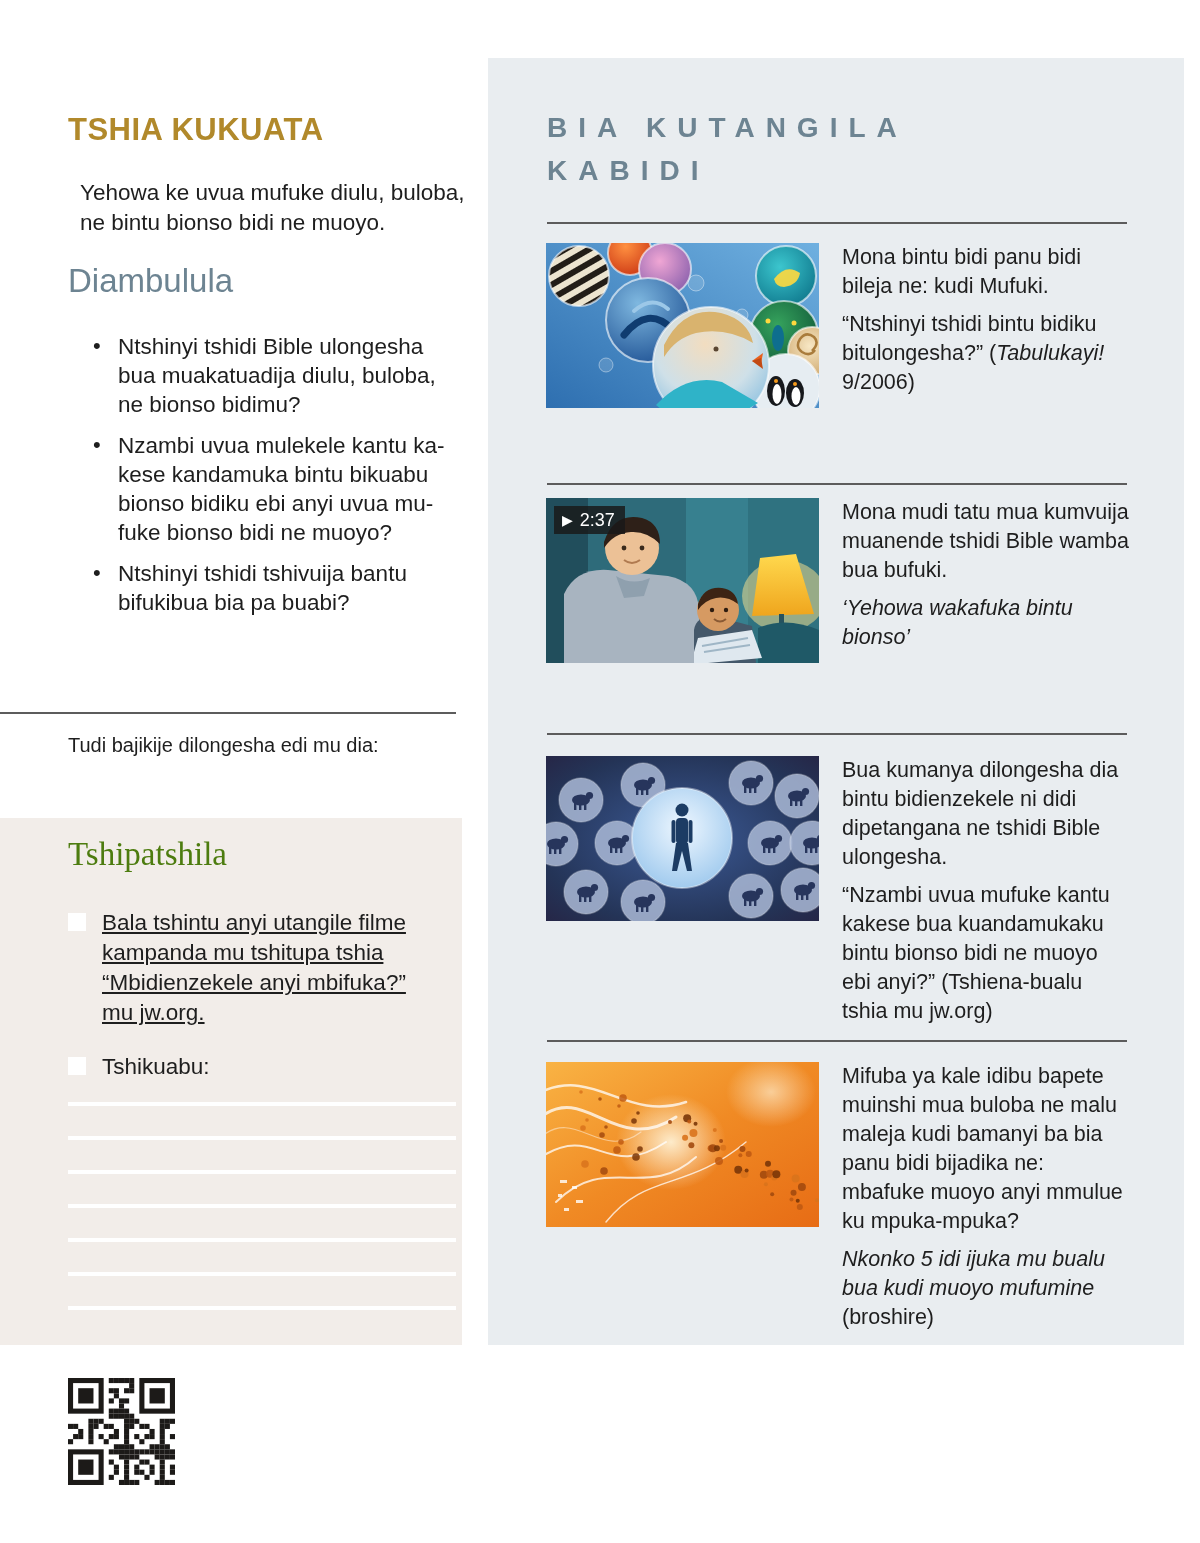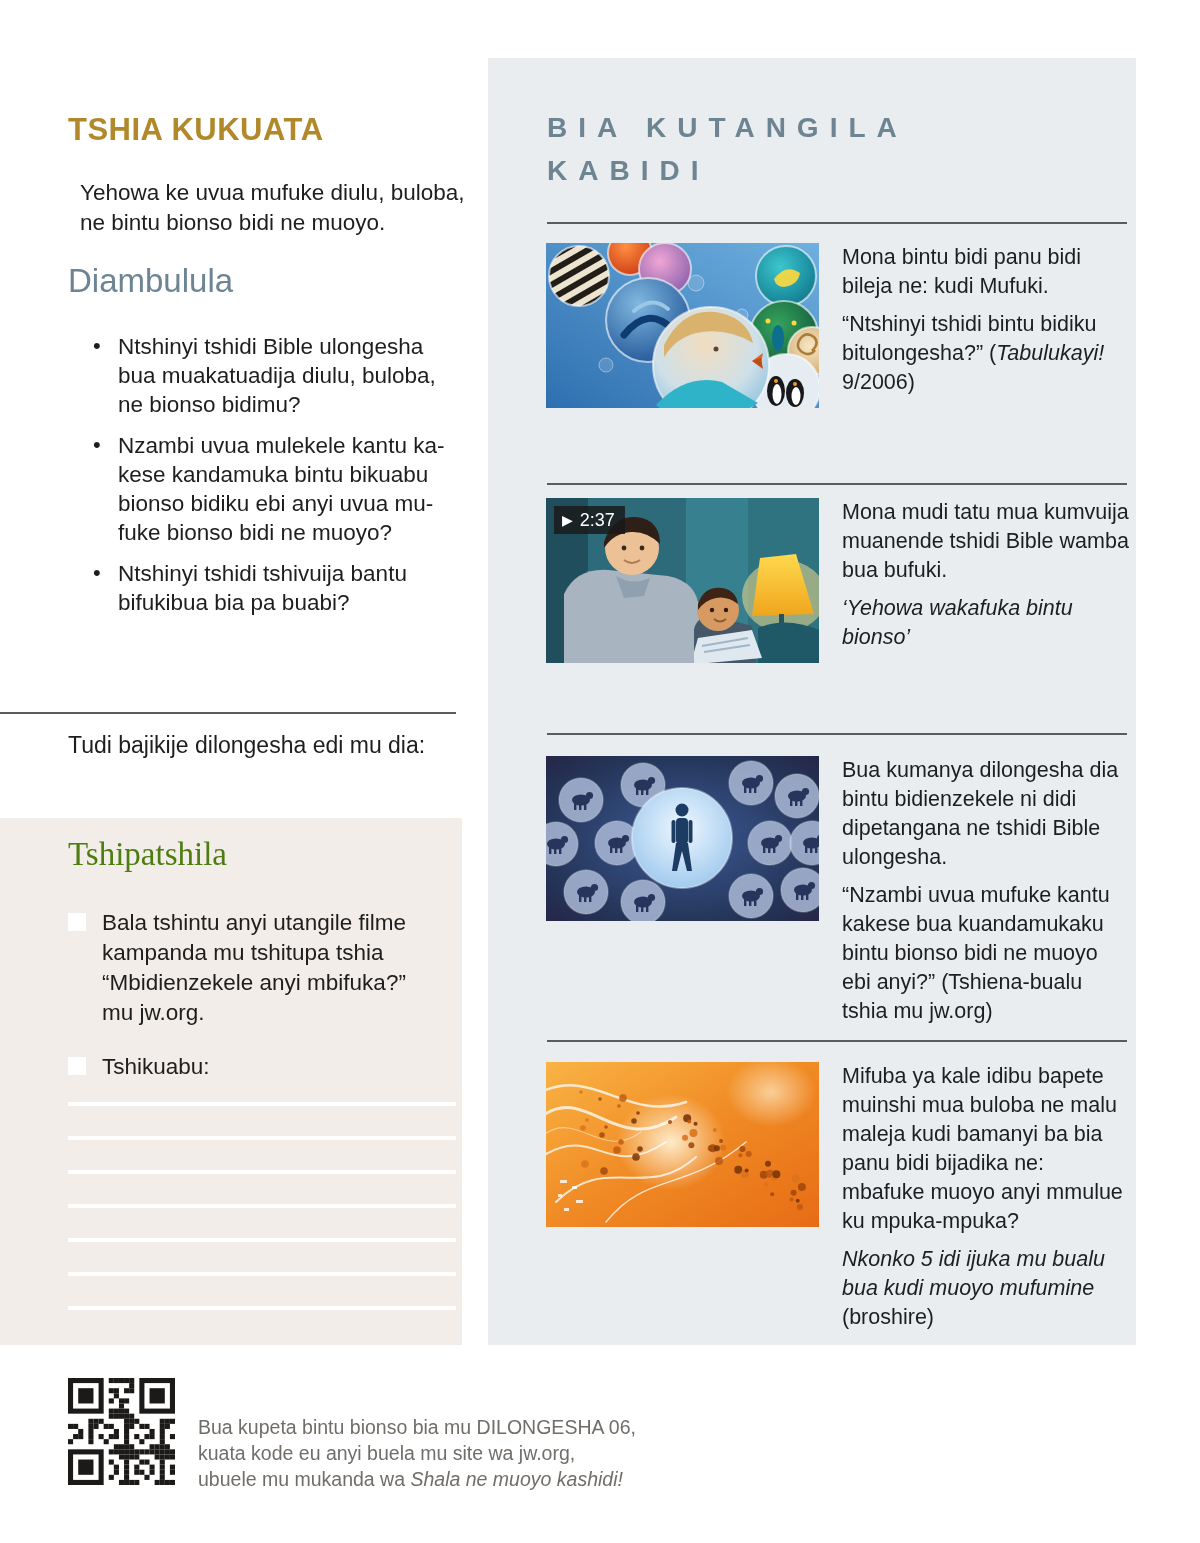--- a/index.html
+++ b/index.html
@@ -11,34 +11,34 @@
 
   
   .main-title{left:68px;top:104px;font-size:31px;font-weight:700;letter-spacing:.5px;color:#b1892b;margin-top:8px;}
   .intro{left:68px;top:166px;width:400px;font-size:22.5px;line-height:30px;}
   .review-title{left:68px;top:262px;font-size:33px;font-weight:400;color:#6d8492;}
   .bullets{left:93px;top:332px;width:366px;list-style:none;margin:0;padding:0;
            font-size:22.5px;line-height:29px;hyphens:manual;}
   .bullets li{position:relative;padding-left:25px;margin-bottom:12px;}
   .bullets li .dot{position:absolute;left:0;top:-1px;font-size:22px;}
   .rule-left{left:0;top:712px;width:456px;height:2px;background:#5c5c5c;}
-  .lead{left:68px;top:730px;width:400px;font-size:23px;line-height:30px;}
+  .lead{left:68px;top:730px;width:400px;font-size:20px;line-height:30px;}
 
   .goal-box{left:0;top:818px;width:462px;height:527px;background:#f2ede9;}
   .goal-title{position:absolute;left:68px;top:18px;font-size:33px;font-weight:400;color:#4d7c0f;font-family:Liberation Serif, serif;}
   .check-row{position:absolute;left:68px;width:366px;}
   .check-row .sq{position:absolute;left:0;top:5px;width:18px;height:18px;background:#ffffff;}
   .check-row .lbl{display:block;margin-left:34px;font-size:22.5px;line-height:30px;}
-  .check-row1{top:90px;}
+  .check-row1{top:90px;text-decoration:underline;}
   .check-row2{top:234px;}
   .write-lines{position:absolute;left:68px;top:284px;width:388px;}
   .write-lines .wline{height:4px;background:#ffffff;margin-bottom:30px;}
 
   
-  .panel{left:488px;top:58px;width:648px;height:1287px;background:#e9edf0;}
+  .panel{left:488px;top:58px;width:648px;height:1287px;background:#e9edf0;padding-left:48px;}
   .panel-title{position:absolute;left:59px;top:48px;font-size:28px;font-weight:700;
                letter-spacing:11px;line-height:43px;color:#6d8492;white-space:pre-line;}
   .sep{position:absolute;left:59px;width:580px;height:2px;background:#5c5c5c;}
   .sep1{top:164px;} .sep2{top:425px;} .sep3{top:675px;} .sep4{top:982px;}
   .item{position:absolute;left:58px;width:596px;}
   .item1{top:185px;} .item2{top:440px;} .item3{top:698px;} .item4{top:1004px;}
   .thumb{position:absolute;left:0;top:0;width:273px;height:165px;overflow:hidden;}
   .thumb svg{display:block;}
   .itext{position:absolute;left:296px;top:0;width:290px;font-size:21.5px;line-height:29px;}
   .itext .para{margin:0;}
@@ -514,19 +514,14 @@
       <rect x="0" y="0" width="7" height="7" fill="#1c1a18"></rect>
       <rect x="1" y="1" width="5" height="5" fill="#fff"></rect>
       <rect x="2" y="2" width="3" height="3" fill="#1c1a18"></rect>
       <rect x="14" y="0" width="7" height="7" fill="#1c1a18"></rect>
       <rect x="15" y="1" width="5" height="5" fill="#fff"></rect>
       <rect x="16" y="2" width="3" height="3" fill="#1c1a18"></rect>
       <rect x="0" y="14" width="7" height="7" fill="#1c1a18"></rect>
       <rect x="1" y="15" width="5" height="5" fill="#fff"></rect>
       <rect x="2" y="16" width="3" height="3" fill="#1c1a18"></rect>
     </svg>
-  <div class="abs footer-text">
-    <div><span>Bua kupeta bintu bionso bia mu </span><span class="b">DILONGESHA 06,</span></div>
-    <div><span>kuata kode eu anyi buela mu site wa jw.org,</span></div>
-    <div><span>ubuele mu mukanda wa </span><span class="i">Shala ne muoyo kashidi!</span></div>
-  </div>
 
 </div>
 
 </body></html>

